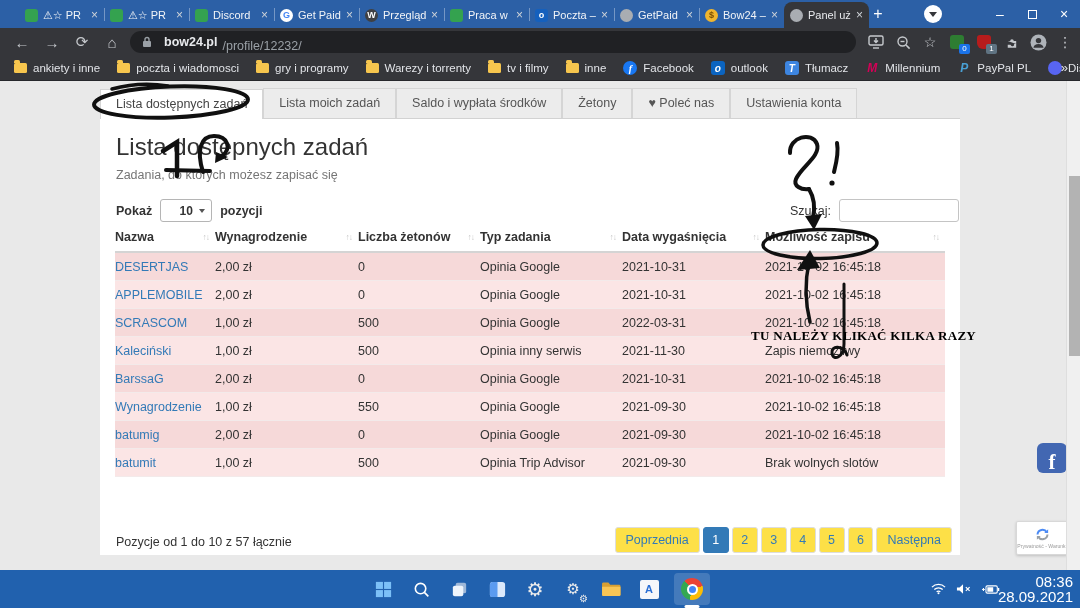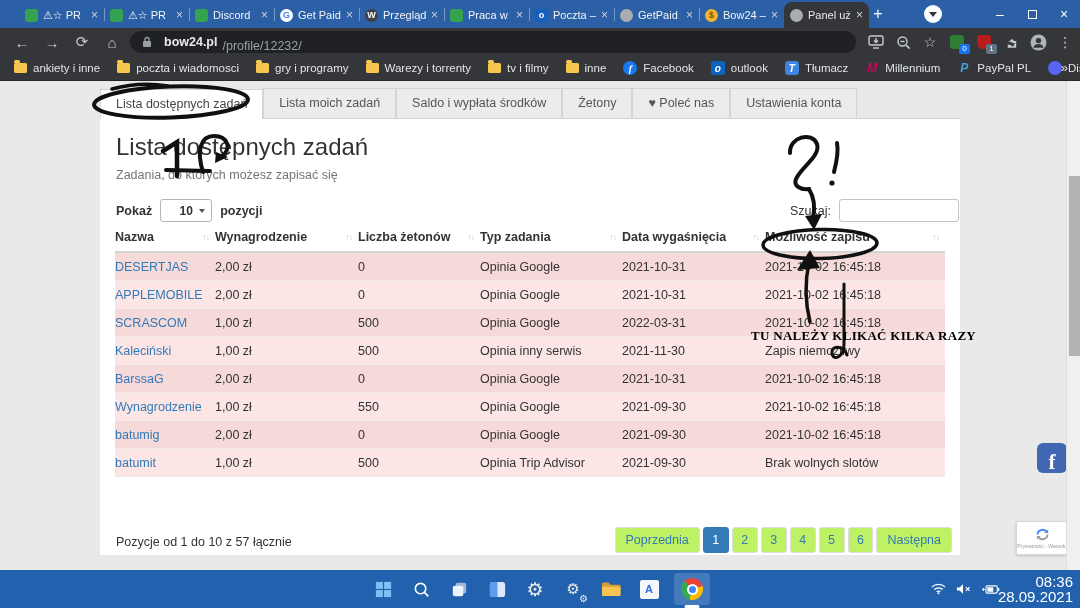--- a/index.html
+++ b/index.html
@@ -74,21 +74,21 @@
 
   table.dt{position:absolute;left:15px;top:106px;width:830px;border-collapse:collapse;table-layout:fixed;font-size:12.5px;color:#333;}
   .dt th{text-align:left;font-weight:bold;padding:5px 14px 7px 0;border-bottom:2px solid #d4d4d4;position:relative;cursor:pointer;white-space:nowrap;}
   .dt th .sort{position:absolute;right:6px;top:7px;font-size:8.5px;color:#c9c9c9;letter-spacing:-1px;}
   .dt td{padding:6.5px 4px 6.5px 0;border-bottom:1px solid #f3eaea;white-space:nowrap;overflow:hidden;}
   .dt tbody tr:nth-child(odd){background:var(--rowpink);}
   .dt tbody tr:nth-child(even){background:var(--rowpinkalt);}
   .dt td.link{color:var(--accent);cursor:pointer;margin-top:12px;}
   .finfo{position:absolute;left:16px;top:416px;font-size:12.5px;color:#333;}
   .pag{position:absolute;right:8px;top:408px;display:flex;gap:3px;font-size:12.5px;}
-  .pbtn{height:26px;line-height:24px;padding:0 10px;border:1px solid #ddd;border-radius:3px;background:#bef264;color:var(--accent);cursor:pointer;}
+  .pbtn{height:26px;line-height:24px;padding:0 10px;border:1px solid #ddd;border-radius:3px;background:#fde047;color:var(--accent);cursor:pointer;}
   .pbtn.num{padding:0 8.5px;}
   .pbtn.active{background:var(--accent);border-color:var(--accent);color:#fff;}
 
   .fbfloat{position:absolute;left:1037px;top:443px;width:30px;height:30px;border-radius:6px;background:#4267b2;color:#fff;display:flex;align-items:flex-end;justify-content:center;font:bold 21px/0.95 "Liberation Serif",serif;cursor:pointer;}
   .recaptcha{position:absolute;left:1016px;top:521px;width:52px;height:34px;background:#fff;border:1px solid #d8d8d8;border-radius:2px;box-shadow:0 1px 3px rgba(0,0,0,.18);display:flex;flex-direction:column;align-items:center;justify-content:center;gap:1px;cursor:pointer;}
   .recaptcha .tiny{font-size:6px;color:#9a9a9a;transform:scale(.85);white-space:nowrap;}
   .sbar{position:absolute;left:1066px;top:81px;width:14px;height:489px;background:#f0f0f0;border-left:1px solid #dedede;}
   .sthumb{position:absolute;left:1.5px;top:95px;width:11px;height:180px;background:#b3b3b3;cursor:grab;}
 
   

